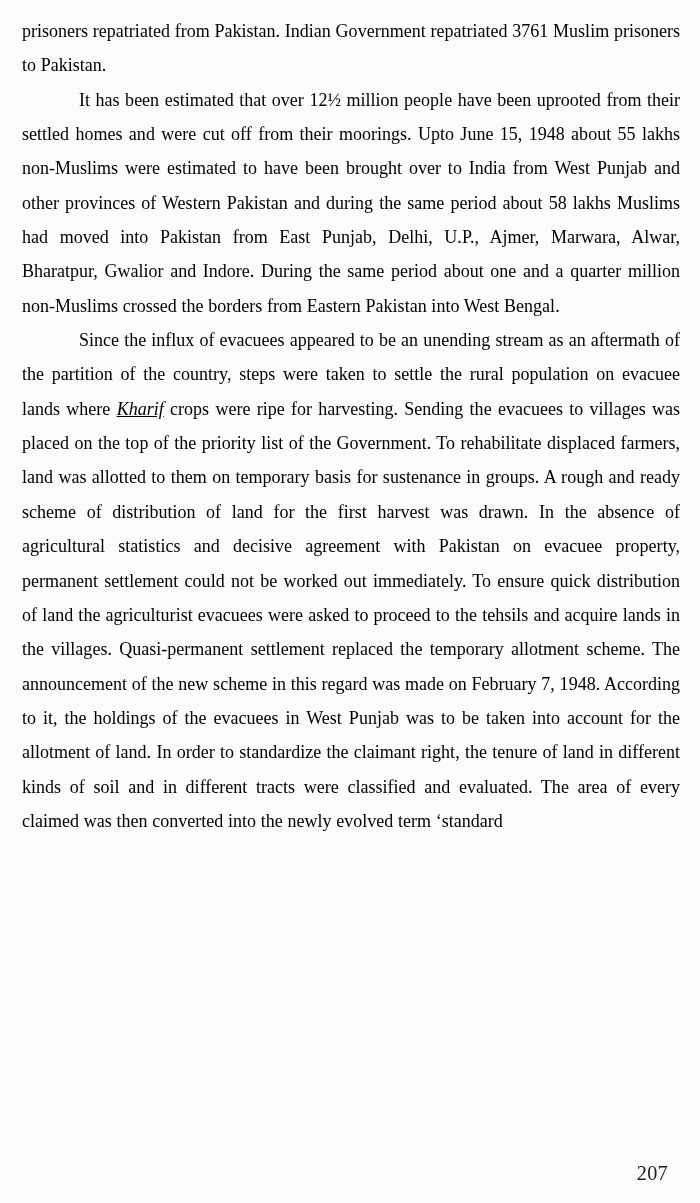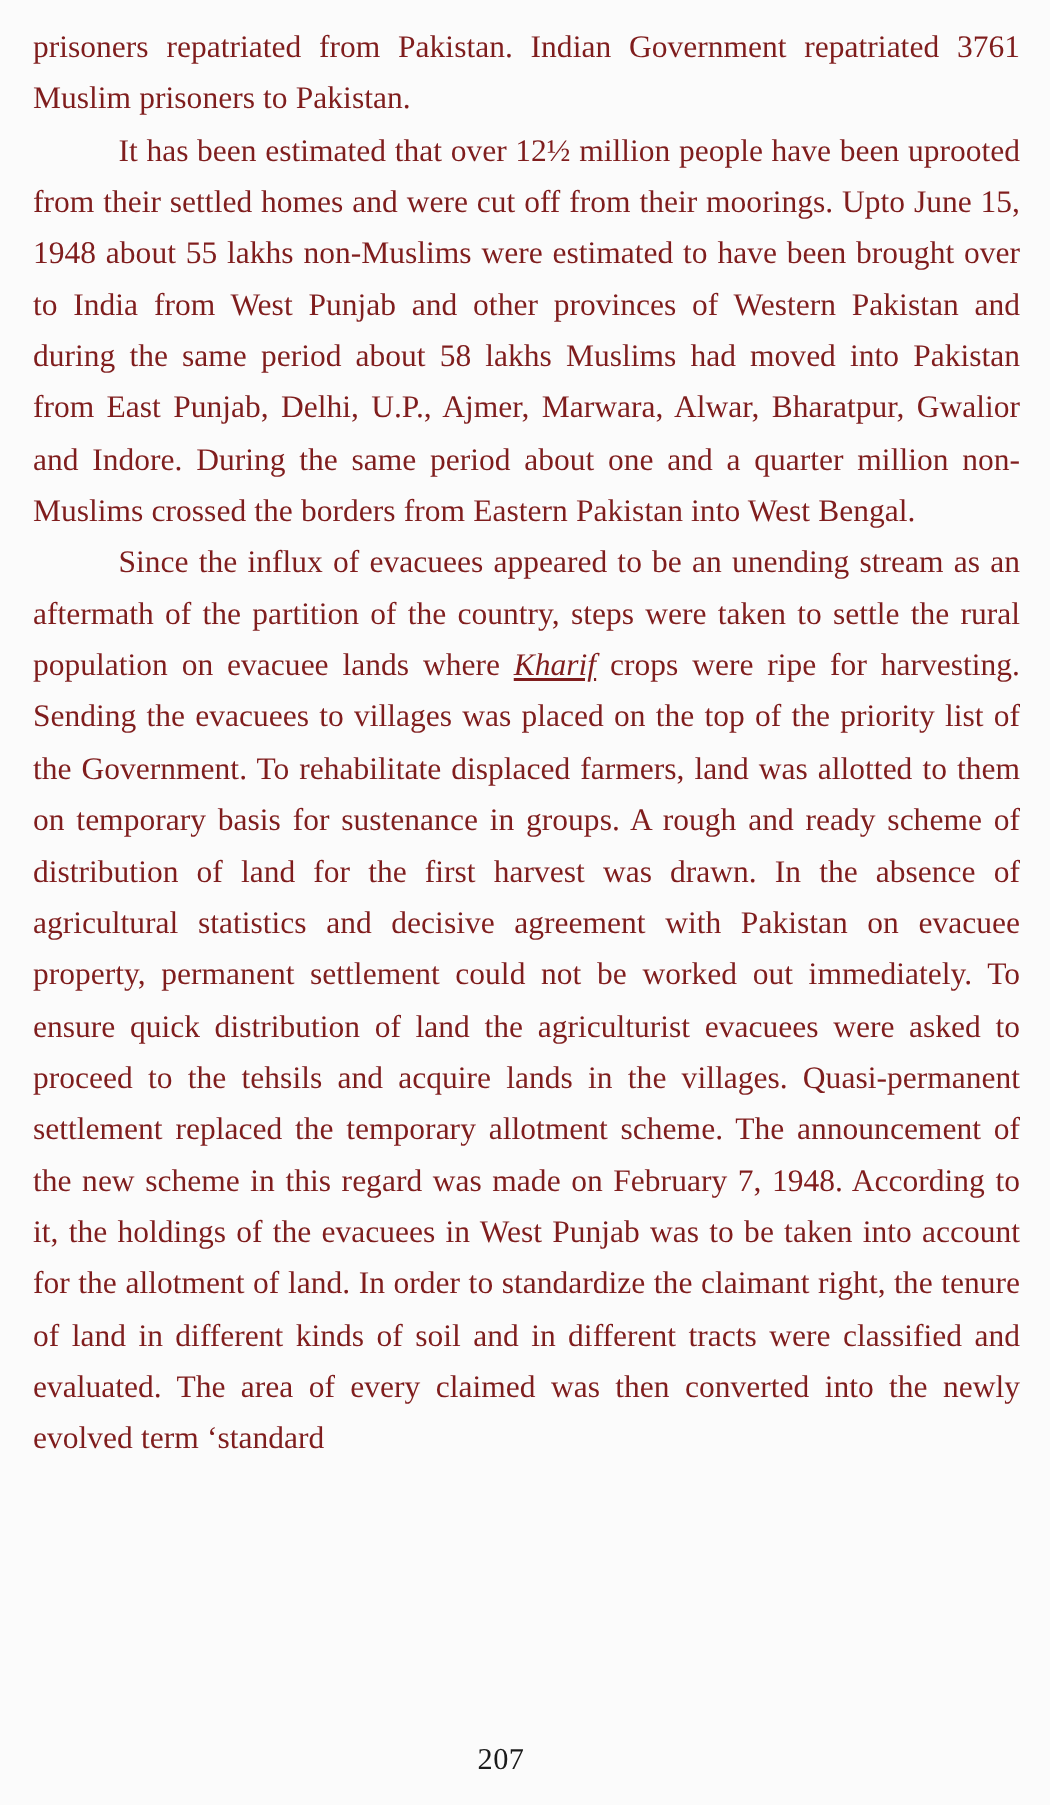--- a/index.html
+++ b/index.html
@@ -28,46 +28,46 @@
   .text-column {
     position: absolute;
     left: 22px;
     top: 14px;
     width: 658px;
   }
 
   .para {
     margin: 0;
     padding: 0;
-    font-size: 21px;
+    font-size: 18px;
     line-height: 34.35px;
     text-align: justify;
     text-justify: inter-word;
     letter-spacing: 0.01px;
     word-spacing: 0.2px;
-    color: #7f1d1d;
+    color: #000000;
     -moz-text-align-last: left;
     text-align-last: left;
   }
 
   .para.indented {
     text-indent: 57px;
   }
 
   .para .emph {
     font-style: italic;
     text-decoration: underline;
   }
 
   .page-number {
     position: absolute;
     left: 0;
     top: 1160px;
     width: 668px;
-    text-align: center;
+    text-align: right;
     font-size: 20.2px;
     line-height: 26px;
     color: #1b1b1b;
     letter-spacing: 0.3px;
   }
 </style>
 </head>
 <body>
 
 <div class="page">

